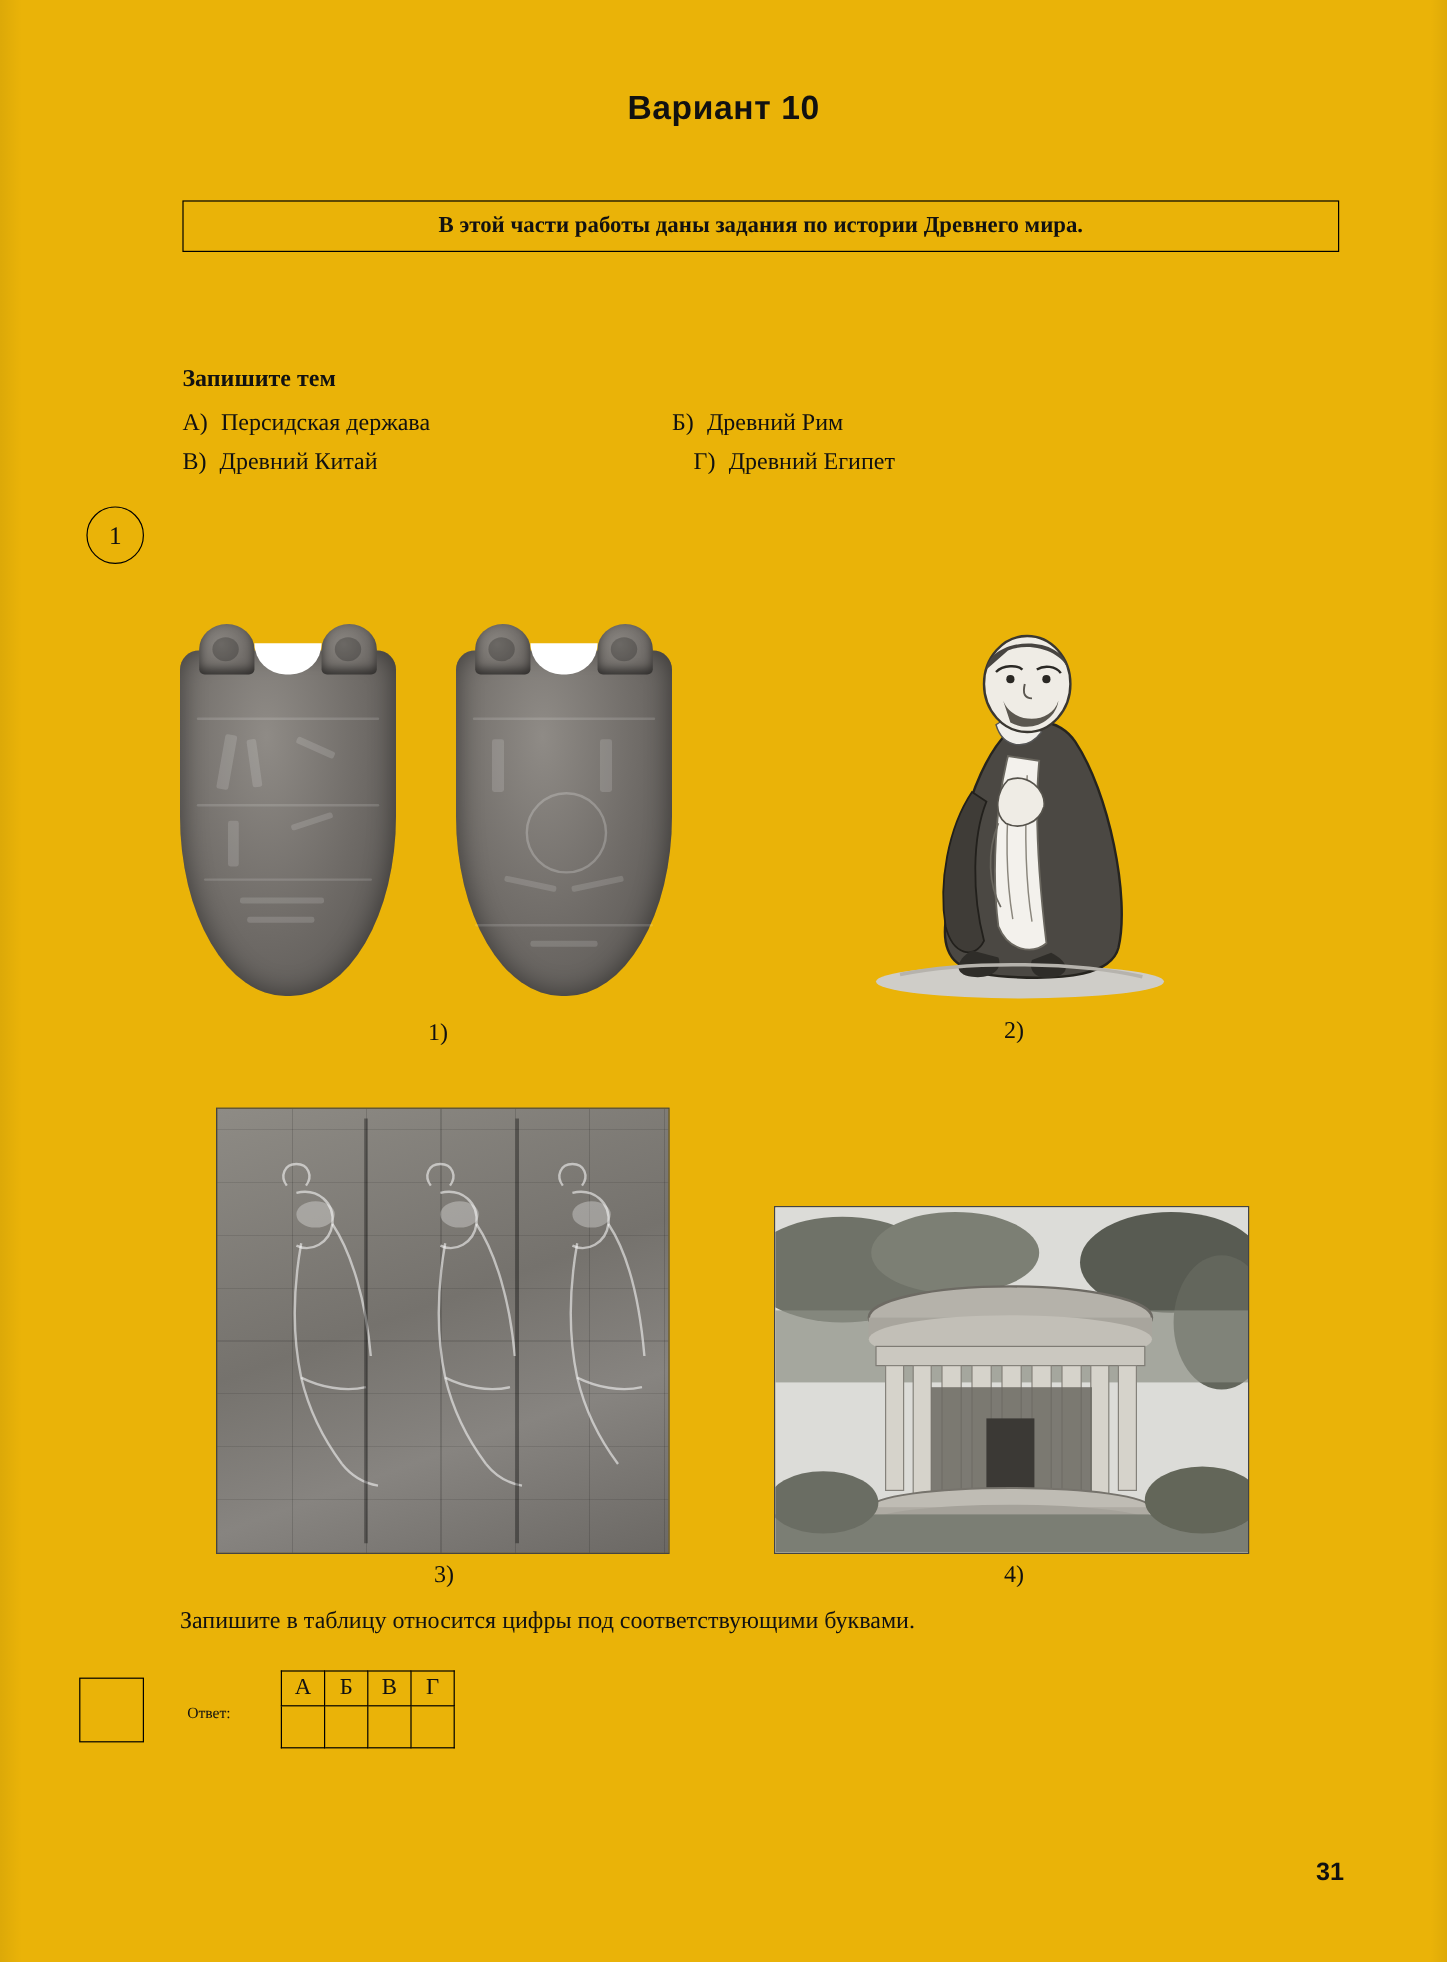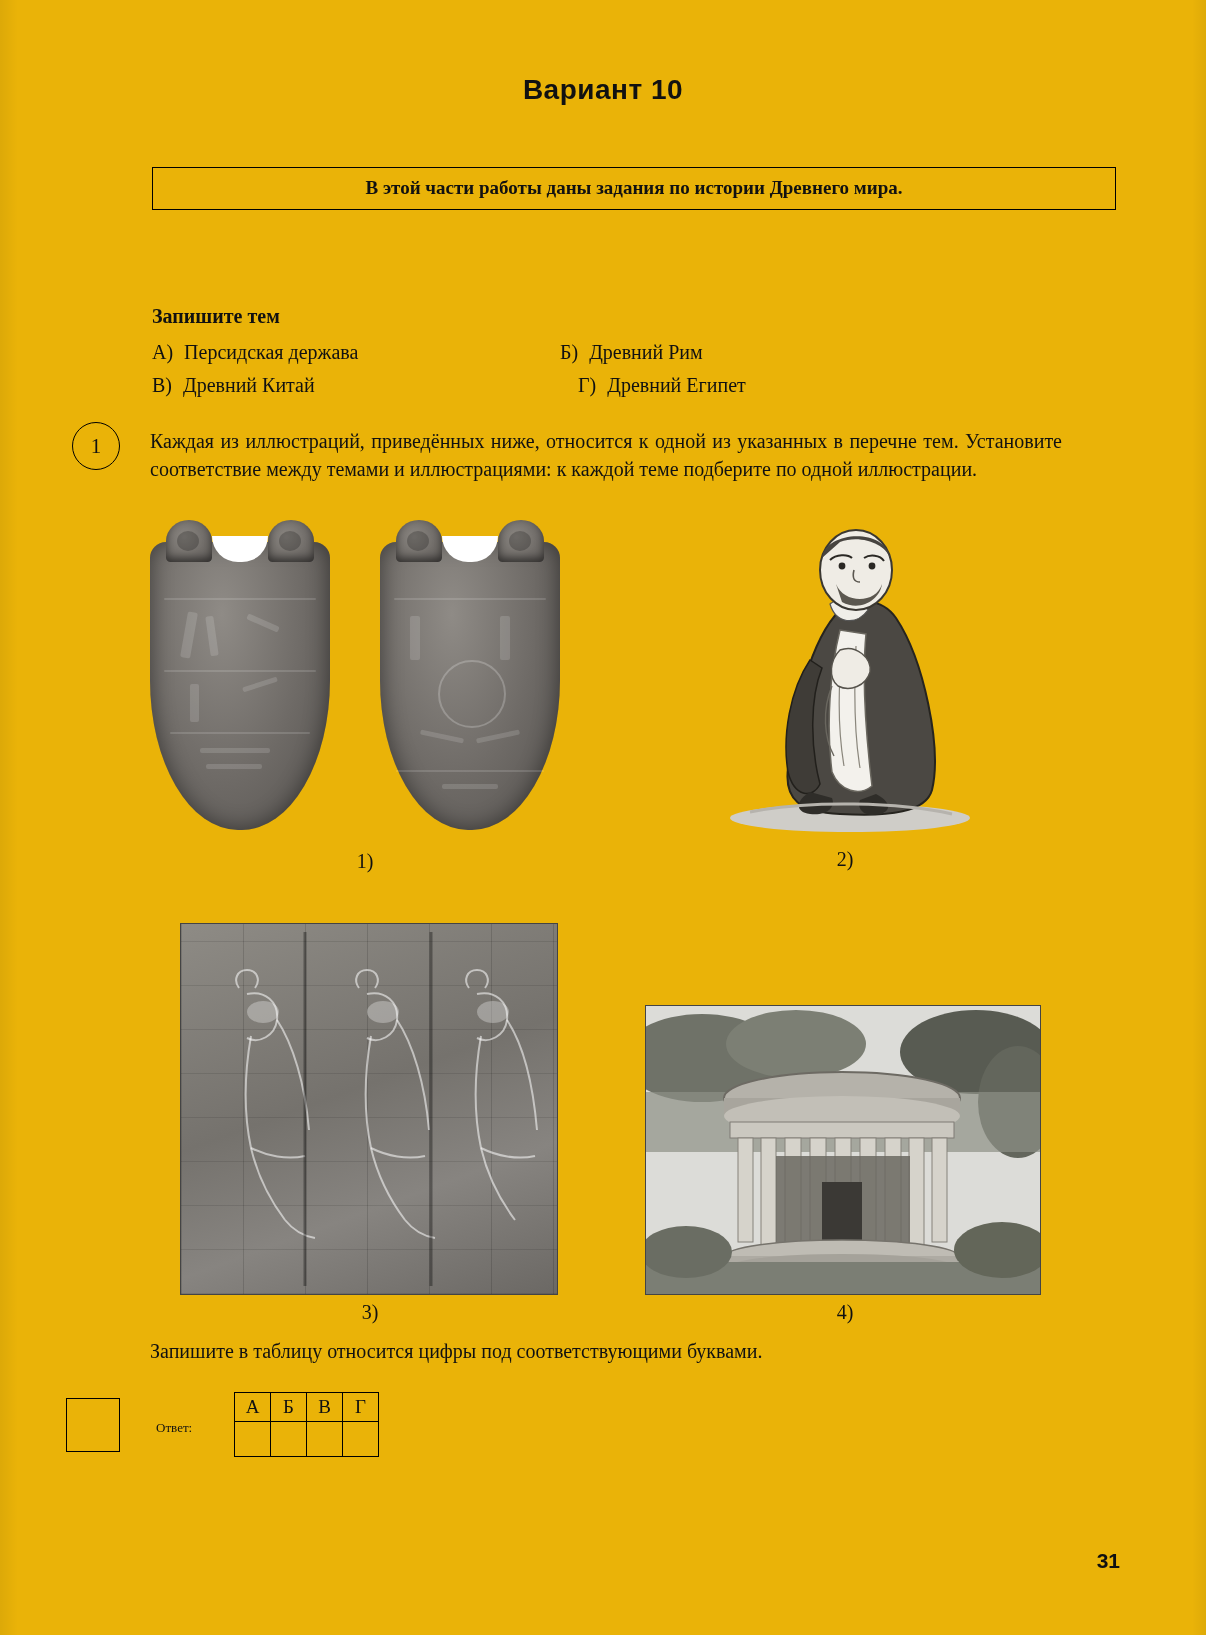--- a/index.html
+++ b/index.html
@@ -285,21 +285,20 @@
   <div class="topic topic-v">
     <span class="tl">В)</span>
     <span>Древний Китай</span>
   </div>
   <div class="topic topic-g">
     <span class="tl">Г)</span>
     <span>Древний Египет</span>
   </div>
 
   <div class="q-number">1</div>
-  <div class="q-text">Каждая из иллюстраций, приведённых ниже, относится к одной из указанных в перечне тем. Установите соответствие между темами и иллюстрациями: к каждой теме подберите по одной иллюстрации.</div>
 
   <div class="fig" id="fig1">
     <div class="palette" id="pal1">
       <div class="body"></div>
       <div class="horn l"></div>
       <div class="horn r"></div>
       <div class="notch"></div>
       <div class="carv line" style="left:14px; top:78px; width:152px;"></div>
       <div class="carv line" style="left:14px; top:150px; width:152px;"></div>
       <div class="carv line" style="left:20px; top:212px; width:140px;"></div>

